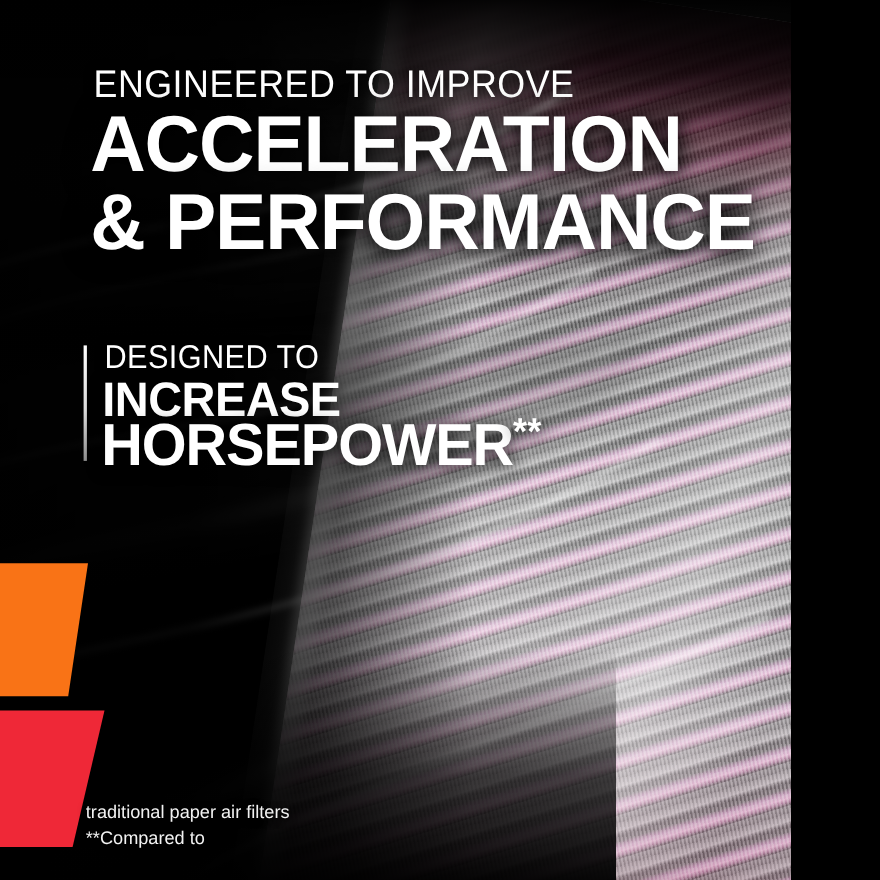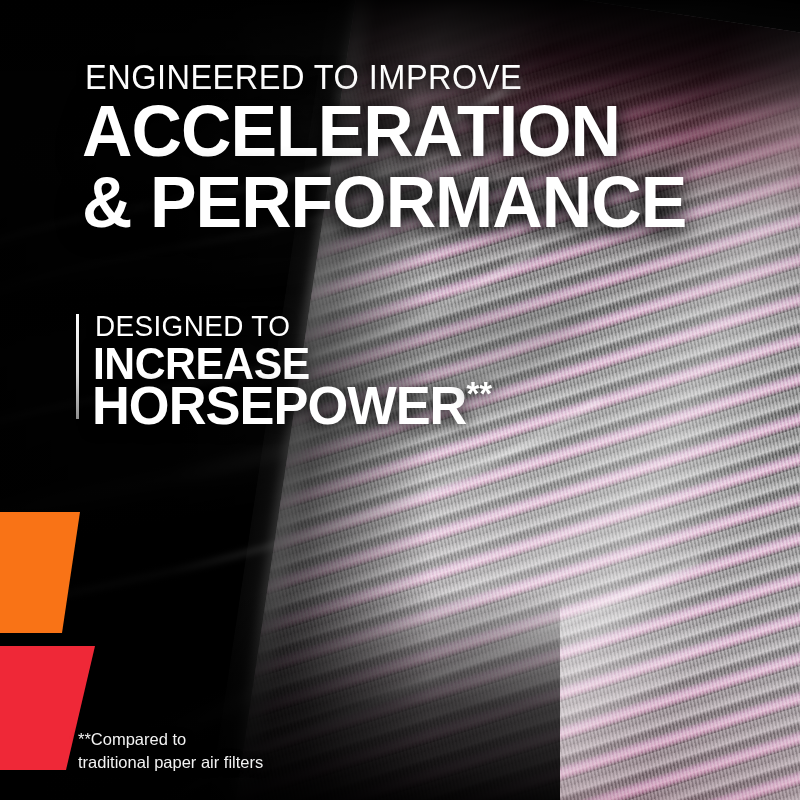--- a/index.html
+++ b/index.html
@@ -6,21 +6,21 @@
   * { margin:0; padding:0; box-sizing:border-box; }
   html, body {
     width:800px; height:800px;
     background:#000;
     font-family:"Liberation Sans", sans-serif;
     overflow:hidden;
   }
 
   #stage {
     position:relative;
-    width:800px; height:800px;
+    width:719px; height:800px;
     background:#010101;
     overflow:hidden;
   }
 
   
   .filter-panel {
     position:absolute;
     left:268px; top:-70px;
     width:720px; height:960px;
     transform: rotate(8.5deg);
@@ -321,17 +321,17 @@
 
   <div class="copy" id="sub-eyebrow">DESIGNED TO</div>
 
   <div class="copy" id="sub-line1">INCREASE</div>
 
   <div class="copy" id="sub-line2">
     <span>HORSEPOWER</span><span class="sup">**</span>
   </div>
 
   <div class="copy" id="footnote">
+    <span class="fn-line">traditional paper air filters</span>
     <span class="fn-line">**Compared to</span>
-    <span class="fn-line">traditional paper air filters</span>
   </div>
 
 </div>
 
 </body></html>

